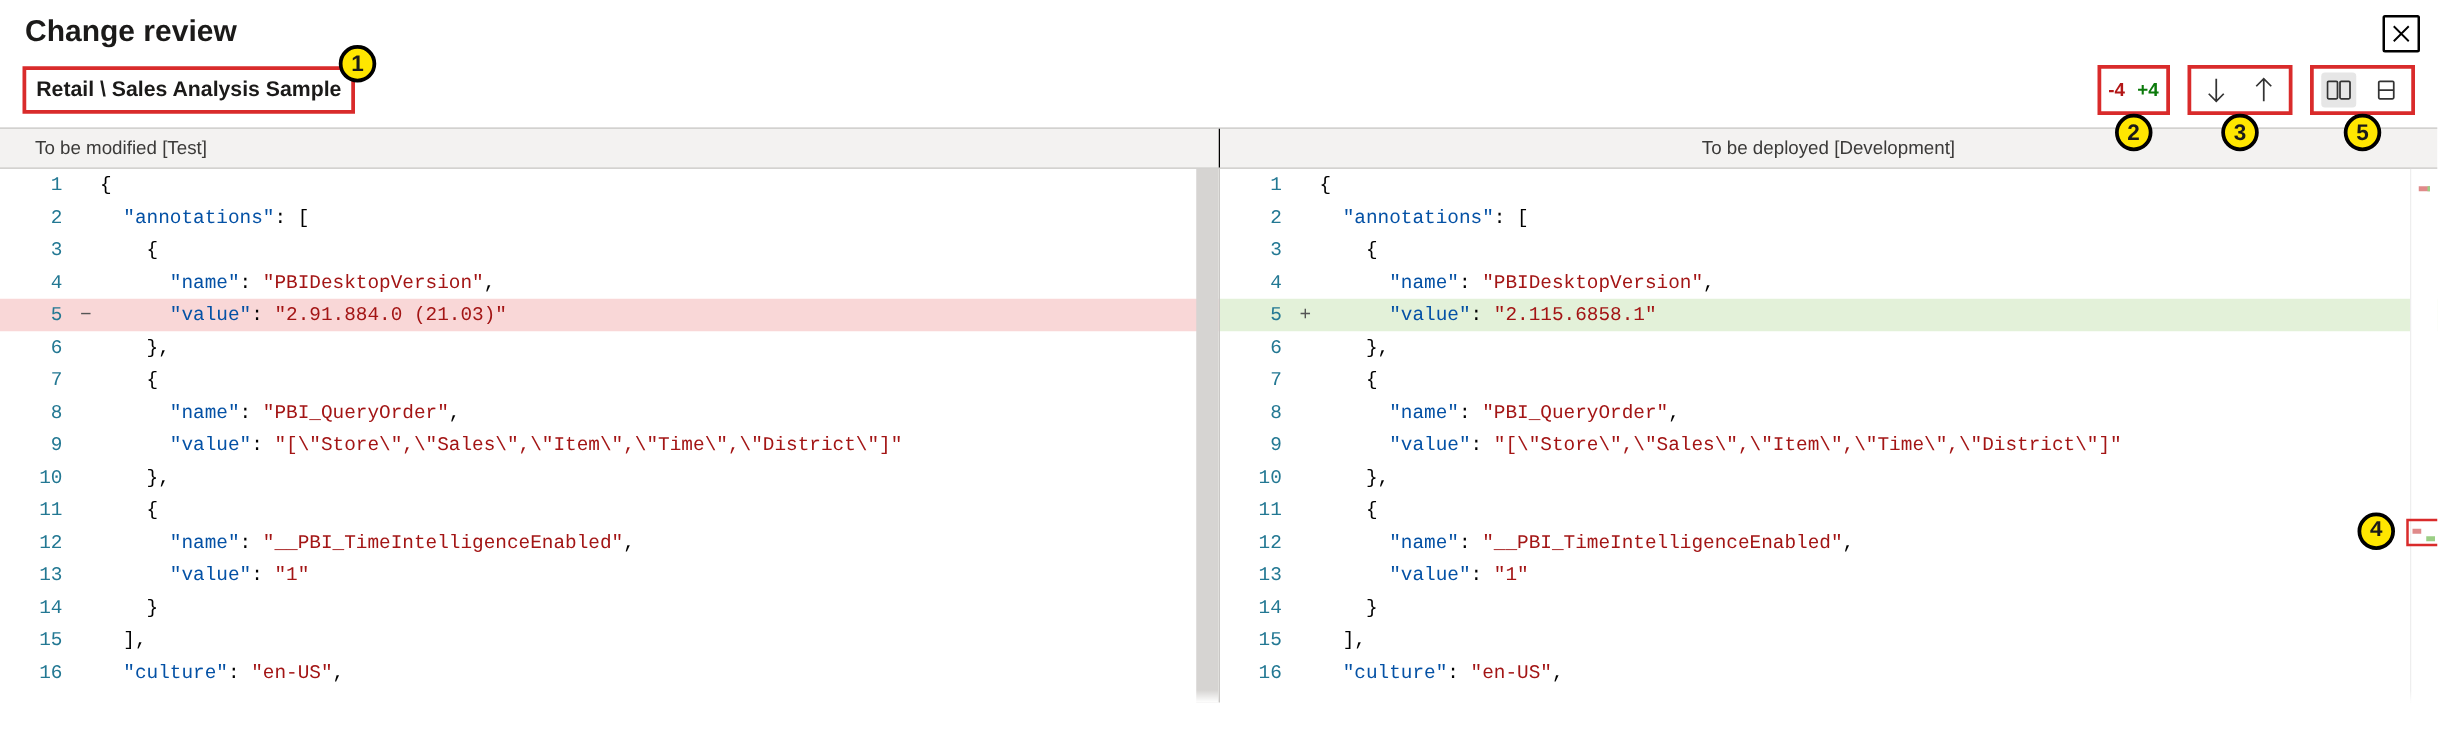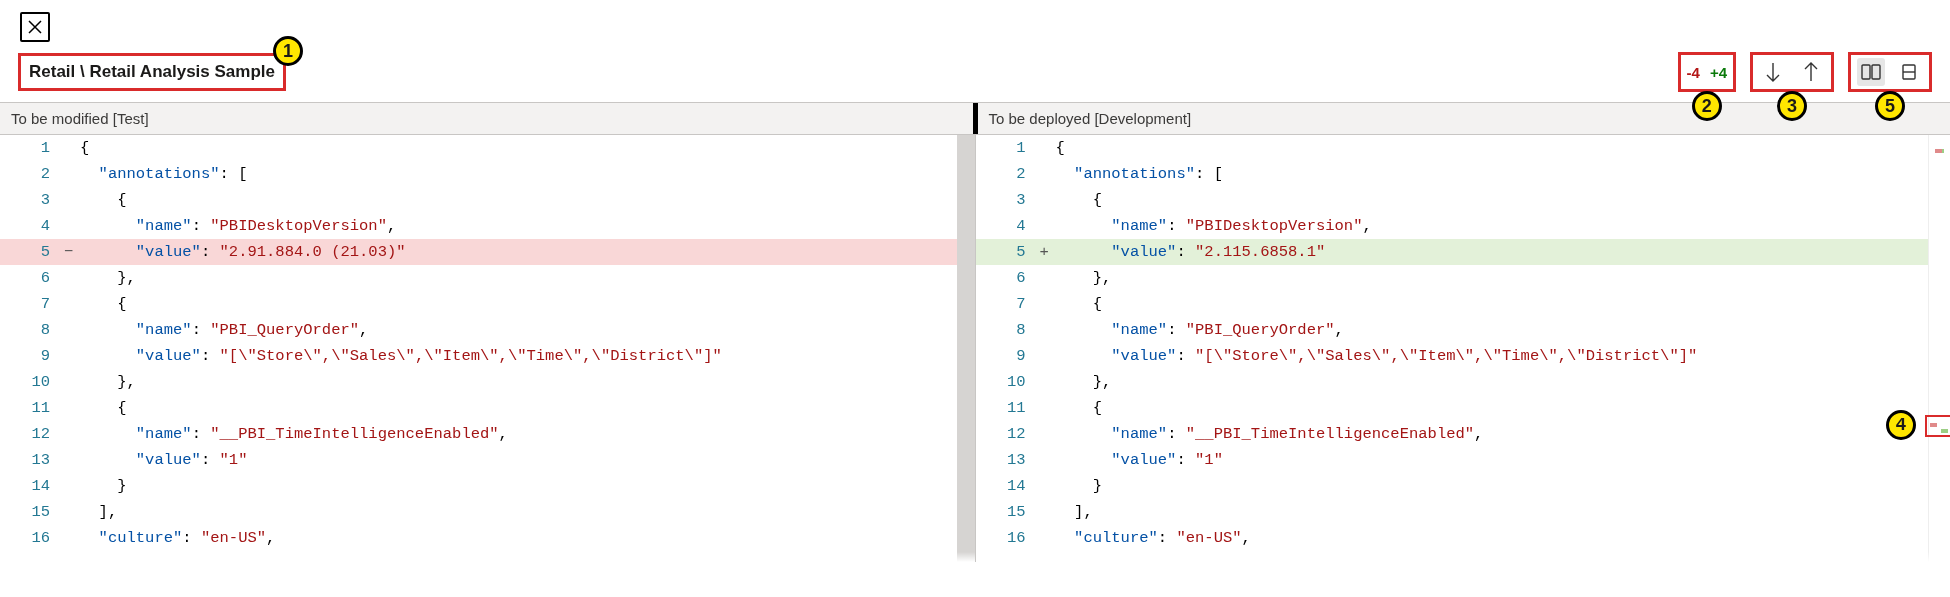--- a/index.html
+++ b/index.html
@@ -27,22 +27,22 @@
   .group { border:3px solid #d92b2b; padding:3px 6px; display:flex; gap:10px; align-items:center; position:relative; height:40px;}
   .diffcount { font-size:15px; font-weight:600; }
   .removed { color:#b31717; }
   .added { color:#0b7a0b; }
   .iconbtn { width:28px; height:28px; display:flex; align-items:center; justify-content:center; cursor:pointer; border-radius:3px;}
   .iconbtn.active { background:#e6e6e6; }
   .iconbtn svg { stroke:#333; fill:none; stroke-width:1.4; }
   .cg2 { position:absolute; bottom:-32px; left:50%; transform:translateX(-50%); }
 
   .panes-header { display:flex; border-top:1px solid #c8c6c4; border-bottom:1px solid #c8c6c4; background:#f3f2f1; }
-  .pane-head { flex:1; padding:7px 11px; font-size:15px; color:#3b3a39; }
-  .pane-head + .pane-head { border-left:5px solid #000000; }
+  .pane-head { flex:1; padding:7px 28px; font-size:15px; color:#3b3a39; }
+  .pane-head + .pane-head { border-left:1px solid #000000;text-align:center; }
 
   .panes { display:flex; height:calc(597px - 170px); }
   .pane { flex:1; position:relative; overflow:hidden; font-family: Consolas,"Courier New",monospace; font-size:15.5px; }
   .pane + .pane { border-left:1px solid #c8c6c4; }
   .code { position:relative; }
   .line { display:flex; height:26px; align-items:center; white-space:pre; }
   .gut { width:64px; text-align:right; padding-right:14px; color:#237893; flex-shrink:0; user-select:none; }
   .mark { width:14px; flex-shrink:0; color:#555; }
   .src { flex:1; padding-left:2px; }
   .l-rem { background:#f9d7d7; }
@@ -60,30 +60,31 @@
   .mini-add { background:#9bcf85; }
   .mini-box { position:absolute; right:-3px; width:28px; border:2px solid #d92b2b; height:22px; }
   .c4 { position:absolute; right:34px; width:30px; height:30px; }
 
   .cut { position:absolute; bottom:0; left:0; right:0; height:10px; background:linear-gradient(to bottom, rgba(255,255,255,0), #fff);}
 </style>
 </head>
 <body>
 
 <div class="title-row">
+  <div class="title">Change review</div>
   <div class="close-btn">
     <svg viewBox="0 0 20 20">
         <path d="M4 4 L16 16 M16 4 L4 16"></path>
       </svg>
   </div>
 </div>
 
 <div class="toolbar-row">
   <div class="breadcrumb-box">
-    <span>Retail</span><span> \ </span><span>Retail Analysis Sample</span>
+    <span>Retail</span><span> \ </span><span>Sales Analysis Sample</span>
     <span class="callout c1">1</span>
   </div>
   <div class="toolbar-right">
     <div class="group">
       <span class="diffcount removed">-4</span>
       <span class="diffcount added">+4</span>
       <span class="callout cg2">2</span>
     </div>
     <div class="group">
       <div class="iconbtn">

